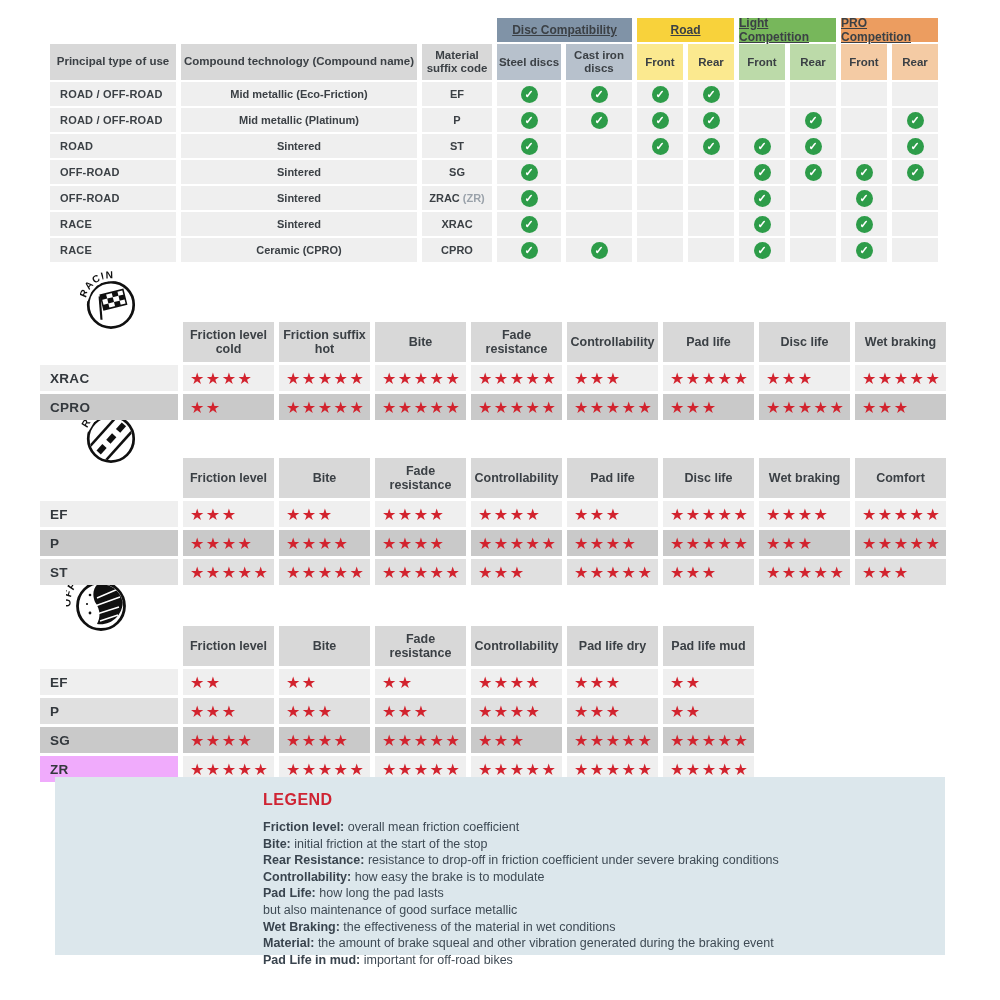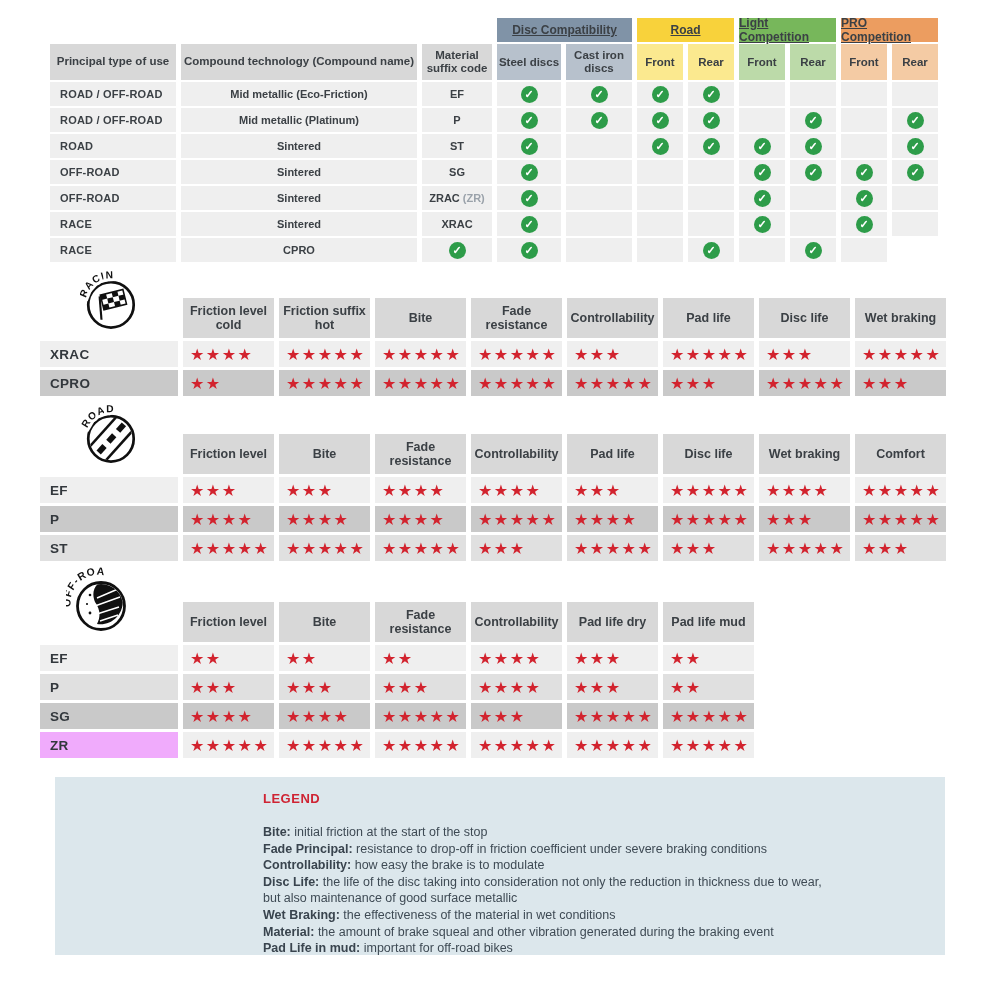--- a/index.html
+++ b/index.html
@@ -21,21 +21,21 @@
   .cell.use{padding-left:10px;letter-spacing:.2px;}
   .cell.tech{justify-content:center;}
   .cell.code{justify-content:center;}
   .code-note{color:#9aa2aa;margin-left:3px;}
   .cell.check{justify-content:center;}
   .tick{width:17px;height:17px;border-radius:50%;background:var(--check-green);color:#fff;
     font-size:11px;font-weight:bold;display:flex;align-items:center;justify-content:center;}
 
   
   .rt{position:absolute;display:grid;column-gap:5px;row-gap:3px;
-    grid-template-rows:40px;grid-auto-rows:26px;}
+    grid-template-rows:40px;grid-auto-rows:26px;margin-top:24px;}
   #rt-racing{left:40px;top:298px;grid-template-columns:138px repeat(8,91px);}
   #rt-road{left:40px;top:434px;grid-template-columns:138px repeat(8,91px);}
   #rt-offroad{left:40px;top:602px;grid-template-columns:138px repeat(6,91px);}
   .rt-corner{background:transparent;}
   .rt-head{background:var(--head-gray);display:flex;align-items:center;justify-content:center;
     text-align:center;font-weight:bold;font-size:12.5px;color:#3b4045;line-height:1.15;padding:0 4px;}
   .rt-label{display:flex;align-items:center;padding-left:10px;font-weight:bold;
     font-size:13.5px;color:#33383d;letter-spacing:.3px;}
   .rt-stars{display:flex;align-items:center;padding-left:7px;color:var(--star-red);
     font-size:16px;letter-spacing:1.5px;}
@@ -44,22 +44,22 @@
   .sec-icon{position:absolute;}
   #icon-racing{left:80px;top:266px;}
   #icon-road{left:80px;top:400px;}
   #icon-offroad{left:66px;top:564px;}
   .icon-arc-text{font-size:10.5px;font-weight:bold;letter-spacing:1px;fill:#101010;
     stroke:#ffffff;stroke-width:6px;paint-order:stroke;font-family:"Liberation Sans",sans-serif;}
 
   
   .legend{position:absolute;left:55px;top:777px;width:890px;height:178px;background:var(--legend-bg);}
   .legend-inner{position:absolute;left:208px;top:14px;}
-  .legend-title{color:var(--legend-red);font-weight:bold;font-size:13px;
-    letter-spacing:.5px;margin-bottom:18px;}
+  .legend-title{color:var(--legend-red);font-weight:bold;font-size:16px;
+    letter-spacing:.5px;margin-bottom:10px;}
   .lg-line{font-size:12.5px;color:#3e4a54;line-height:16.6px;}
   .lg-line b{color:#39444e;}
 </style>
 </head>
 <body>
 
 <div class="page">
 
   <div class="compat" id="compat-grid">
       <div class="gh" style="grid-column: span 3;"></div>
@@ -192,20 +192,21 @@
       <div class="cell check"></div>
       <div class="cell check">
         <span class="tick">✓</span>
       </div>
       <div class="cell check"></div>
       <div class="cell check">
         <span class="tick">✓</span>
       </div>
       <div class="cell check"></div>
       <div class="cell use">RACE</div>
+      <div class="cell tech">Ceramic (CPRO)</div>
       <div class="cell code">CPRO</div>
       <div class="cell check">
         <span class="tick">✓</span>
       </div>
       <div class="cell check">
         <span class="tick">✓</span>
       </div>
       <div class="cell check"></div>
       <div class="cell check"></div>
       <div class="cell check">
@@ -380,24 +381,25 @@
       <div class="rt-stars" style="background: rgb(239, 239, 239);">★★★★★</div>
       <div class="rt-stars" style="background: rgb(239, 239, 239);">★★★★★</div>
       <div class="rt-stars" style="background: rgb(239, 239, 239);">★★★★★</div>
       <div class="rt-stars" style="background: rgb(239, 239, 239);">★★★★★</div>
     </div>
 
   <div class="legend">
     <div class="legend-inner">
       <div class="legend-title">LEGEND</div>
       <div id="legend-lines">
+          <div class="lg-line"><b>Friction level:</b> overall mean friction coefficient</div>
           <div class="lg-line"><b>Bite:</b> initial friction at the start of the stop</div>
-          <div class="lg-line"><b>Fade Principal:</b> resistance to drop-off in friction coefficient under severe braking conditions</div>
+          <div class="lg-line"><b>Rear Resistance:</b> resistance to drop-off in friction coefficient under severe braking conditions</div>
           <div class="lg-line"><b>Controllability:</b> how easy the brake is to modulate</div>
-          <div class="lg-line"><b>Disc Life:</b> the life of the disc taking into consideration not only the reduction in thickness due to wear,</div>
+          <div class="lg-line"><b>Pad Life:</b> how long the pad lasts</div>
           <div class="lg-line">but also maintenance of good surface metallic</div>
           <div class="lg-line"><b>Wet Braking:</b> the effectiveness of the material in wet conditions</div>
           <div class="lg-line"><b>Material:</b> the amount of brake squeal and other vibration generated during the braking event</div>
           <div class="lg-line"><b>Pad Life in mud:</b> important for off-road bikes</div>
         </div>
     </div>
   </div>
 
 </div>
 

